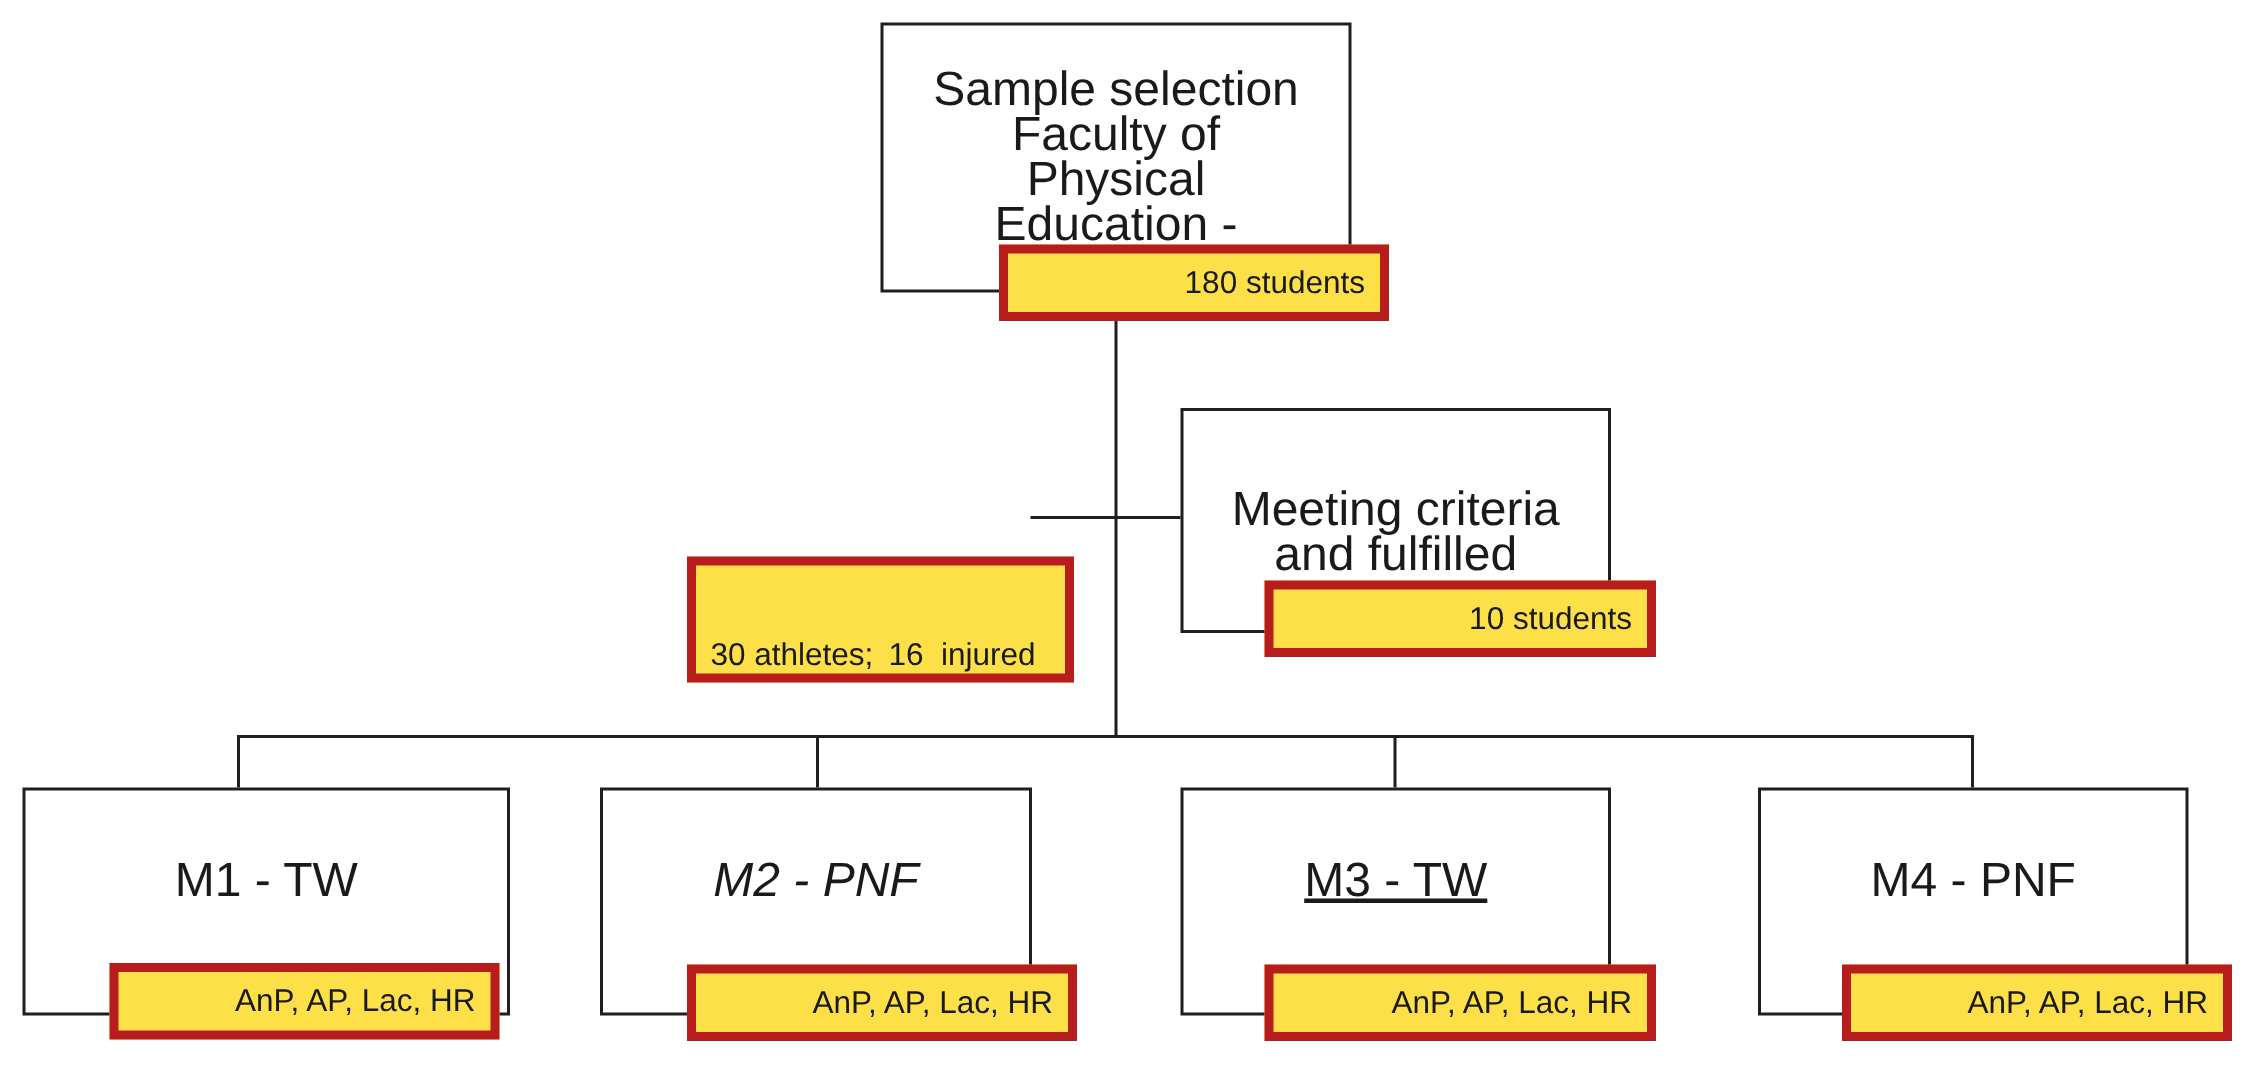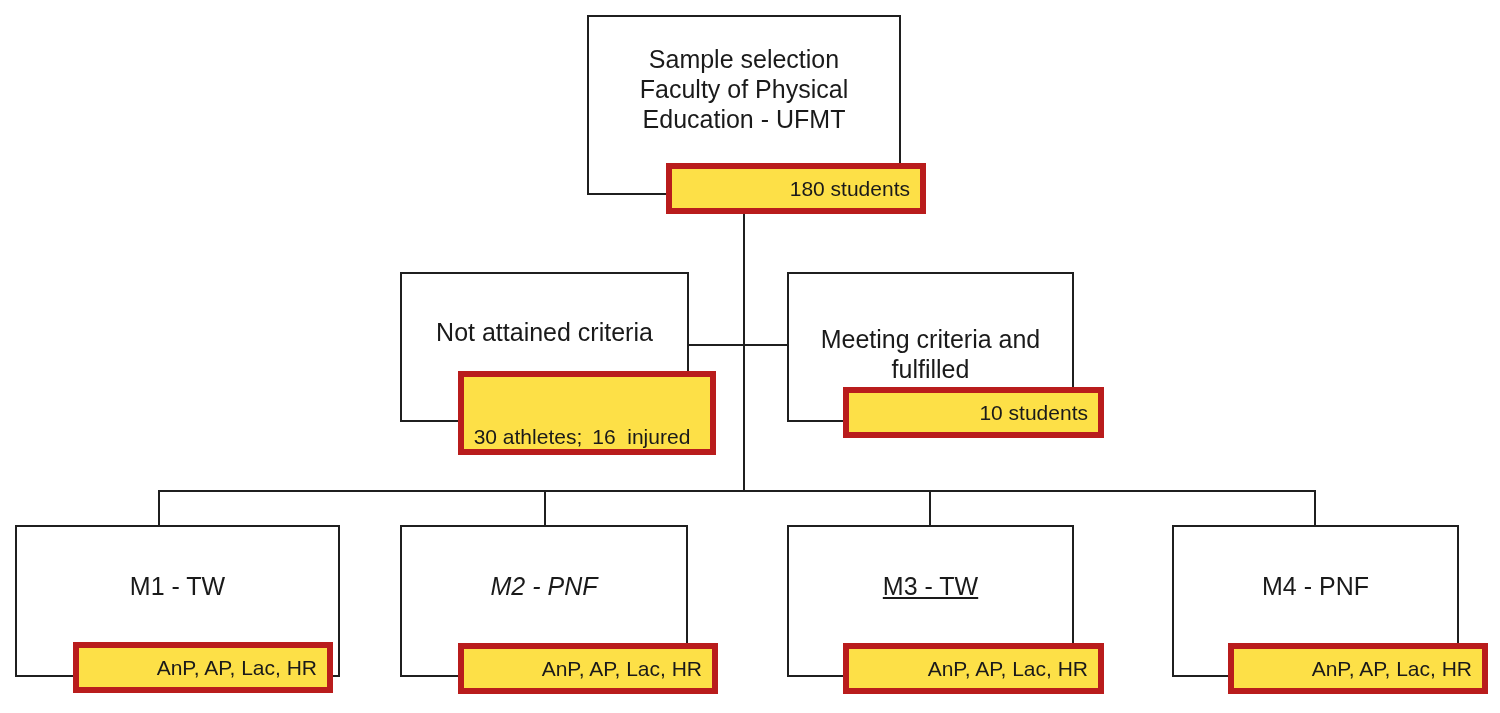--- a/index.html
+++ b/index.html
@@ -16,21 +16,21 @@
   .box {
     position: absolute;
     background: #ffffff;
     border: 2px solid #1f1f1f;
     box-sizing: border-box;
     z-index: 2;
     display: flex;
     align-items: center;
     justify-content: center;
     text-align: center;
-    font-size: 25px;
+    font-size: 32px;
     line-height: 30px;
   }
   .count {
     position: absolute;
     background: #fde047;
     border: 6px solid #b91c1c;
     box-sizing: border-box;
     z-index: 3;
     display: flex;
     align-items: center;
@@ -93,23 +93,20 @@
   <div class="vline stub-m4"></div>
 
   <div class="box sample">
     <div class="sample-title">Sample selection</div>
     <div class="sample-subtitle">Faculty of Physical Education - UFMT</div>
   </div>
   <div class="count sample-count">
     <span>180 students</span>
   </div>
 
-  <div class="box excluded">
-    <span>Not attained criteria</span>
-  </div>
   <div class="count two-line excluded-count">
     <span>30 athletes;</span>
     <span>16  injured</span>
   </div>
 
   <div class="box included">
     <span class="wrap">Meeting criteria and fulfilled</span>
   </div>
   <div class="count included-count">
     <span>10 students</span>

